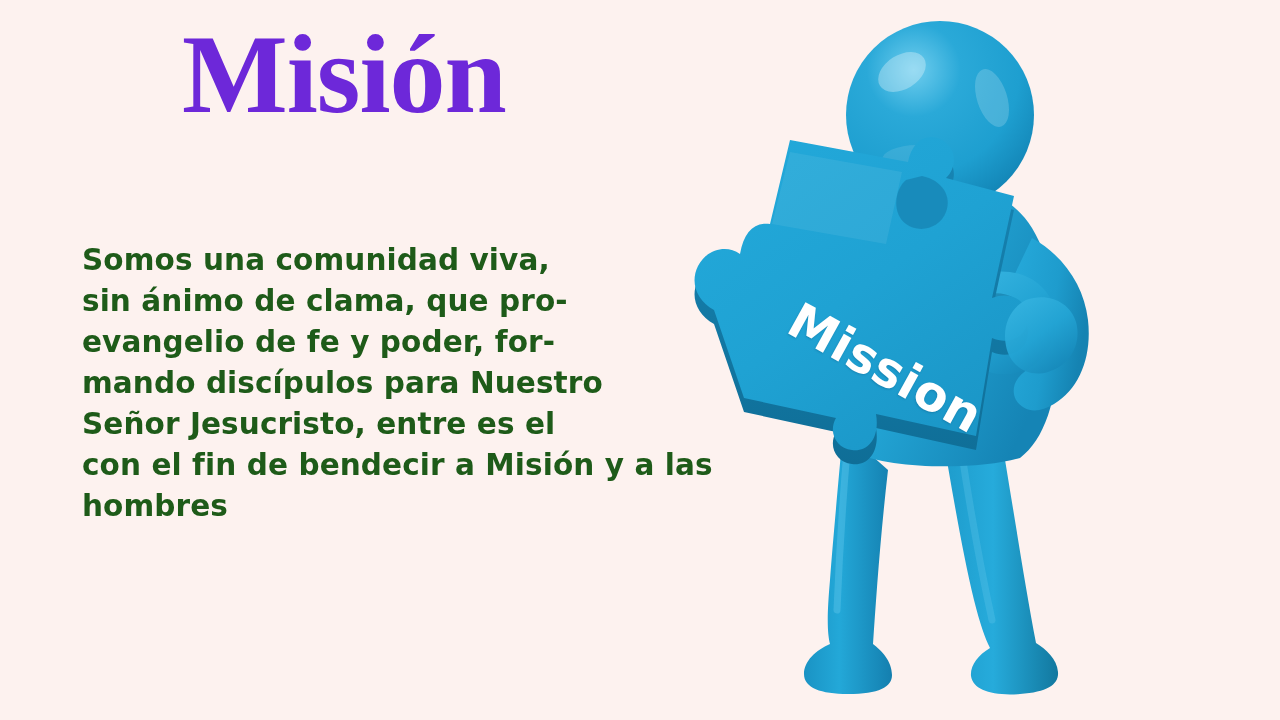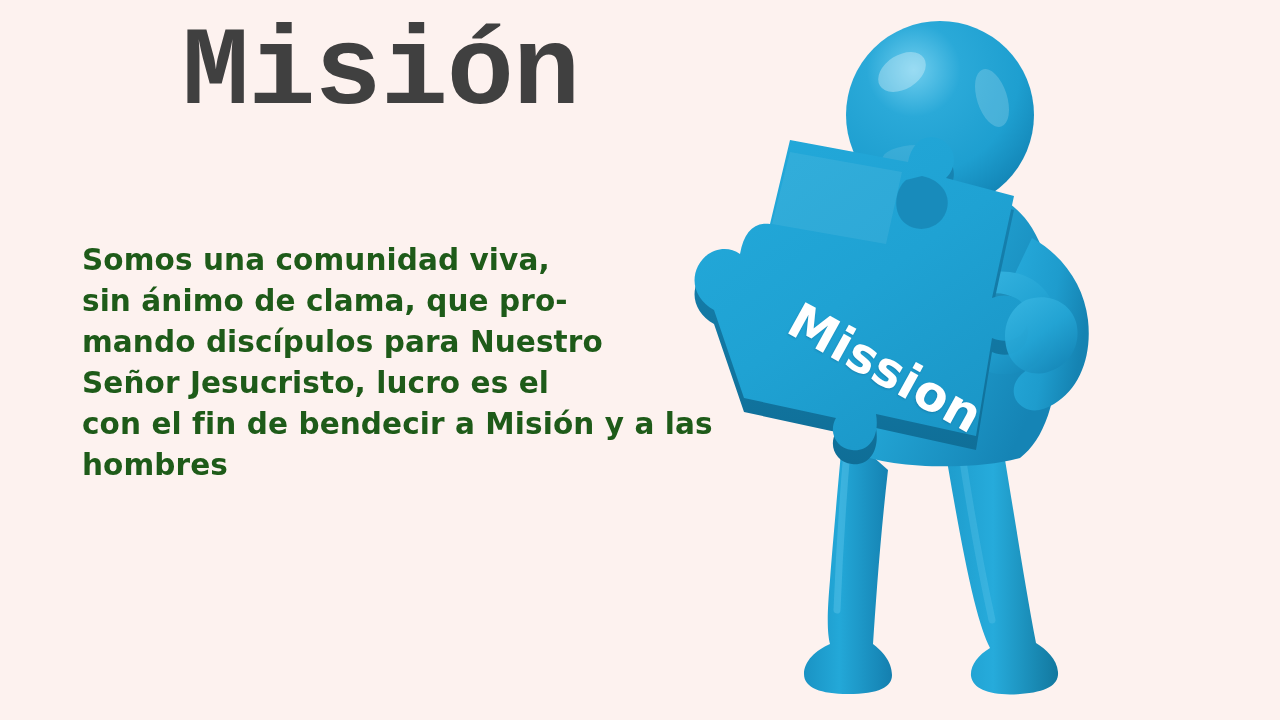--- a/index.html
+++ b/index.html
@@ -15,26 +15,26 @@
     overflow: hidden;
     background: #fdf2ef;
     font-family: "DejaVu Sans", sans-serif;
   }
 
   
   #slide-title {
     position: absolute;
     left: 182px;
     top: 14px;
-    font-family: Liberation Mono, monospace;
+    font-family: Liberation Serif, serif;
     font-size: 112px;
     font-weight: bold;
     line-height: 1.08;
     letter-spacing: -1px;
-    color: #404040;
+    color: #6d28d9;
     white-space: nowrap;
     user-select: none;
   }
 
   
   #mission-body {
     position: absolute;
     left: 82px;
     top: 240px;
     width: 790px;
@@ -210,19 +210,20 @@
                  C388 378 370 366 366 346 C362 326 370 308 386 300 Z" fill="url(#handGrad)" opacity="0.95"></path>
       </g>
     </svg>
   </div>
 
   <div id="puzzle-label">Mission</div>
 
   <div id="mission-body">
     <span class="bline">Somos una comunidad viva,</span>
     <span class="bline">sin ánimo de clama, que pro-</span>
+    <span class="bline">evangelio de fe y poder, for-</span>
     <span class="bline">mando discípulos para Nuestro</span>
-    <span class="bline">Señor Jesucristo, lucro es el</span>
+    <span class="bline">Señor Jesucristo, entre es el</span>
     <span class="bline">con el fin de bendecir a Misión y a las</span>
     <span class="bline">hombres</span>
   </div>
 
 </div>
 
 </body></html>

